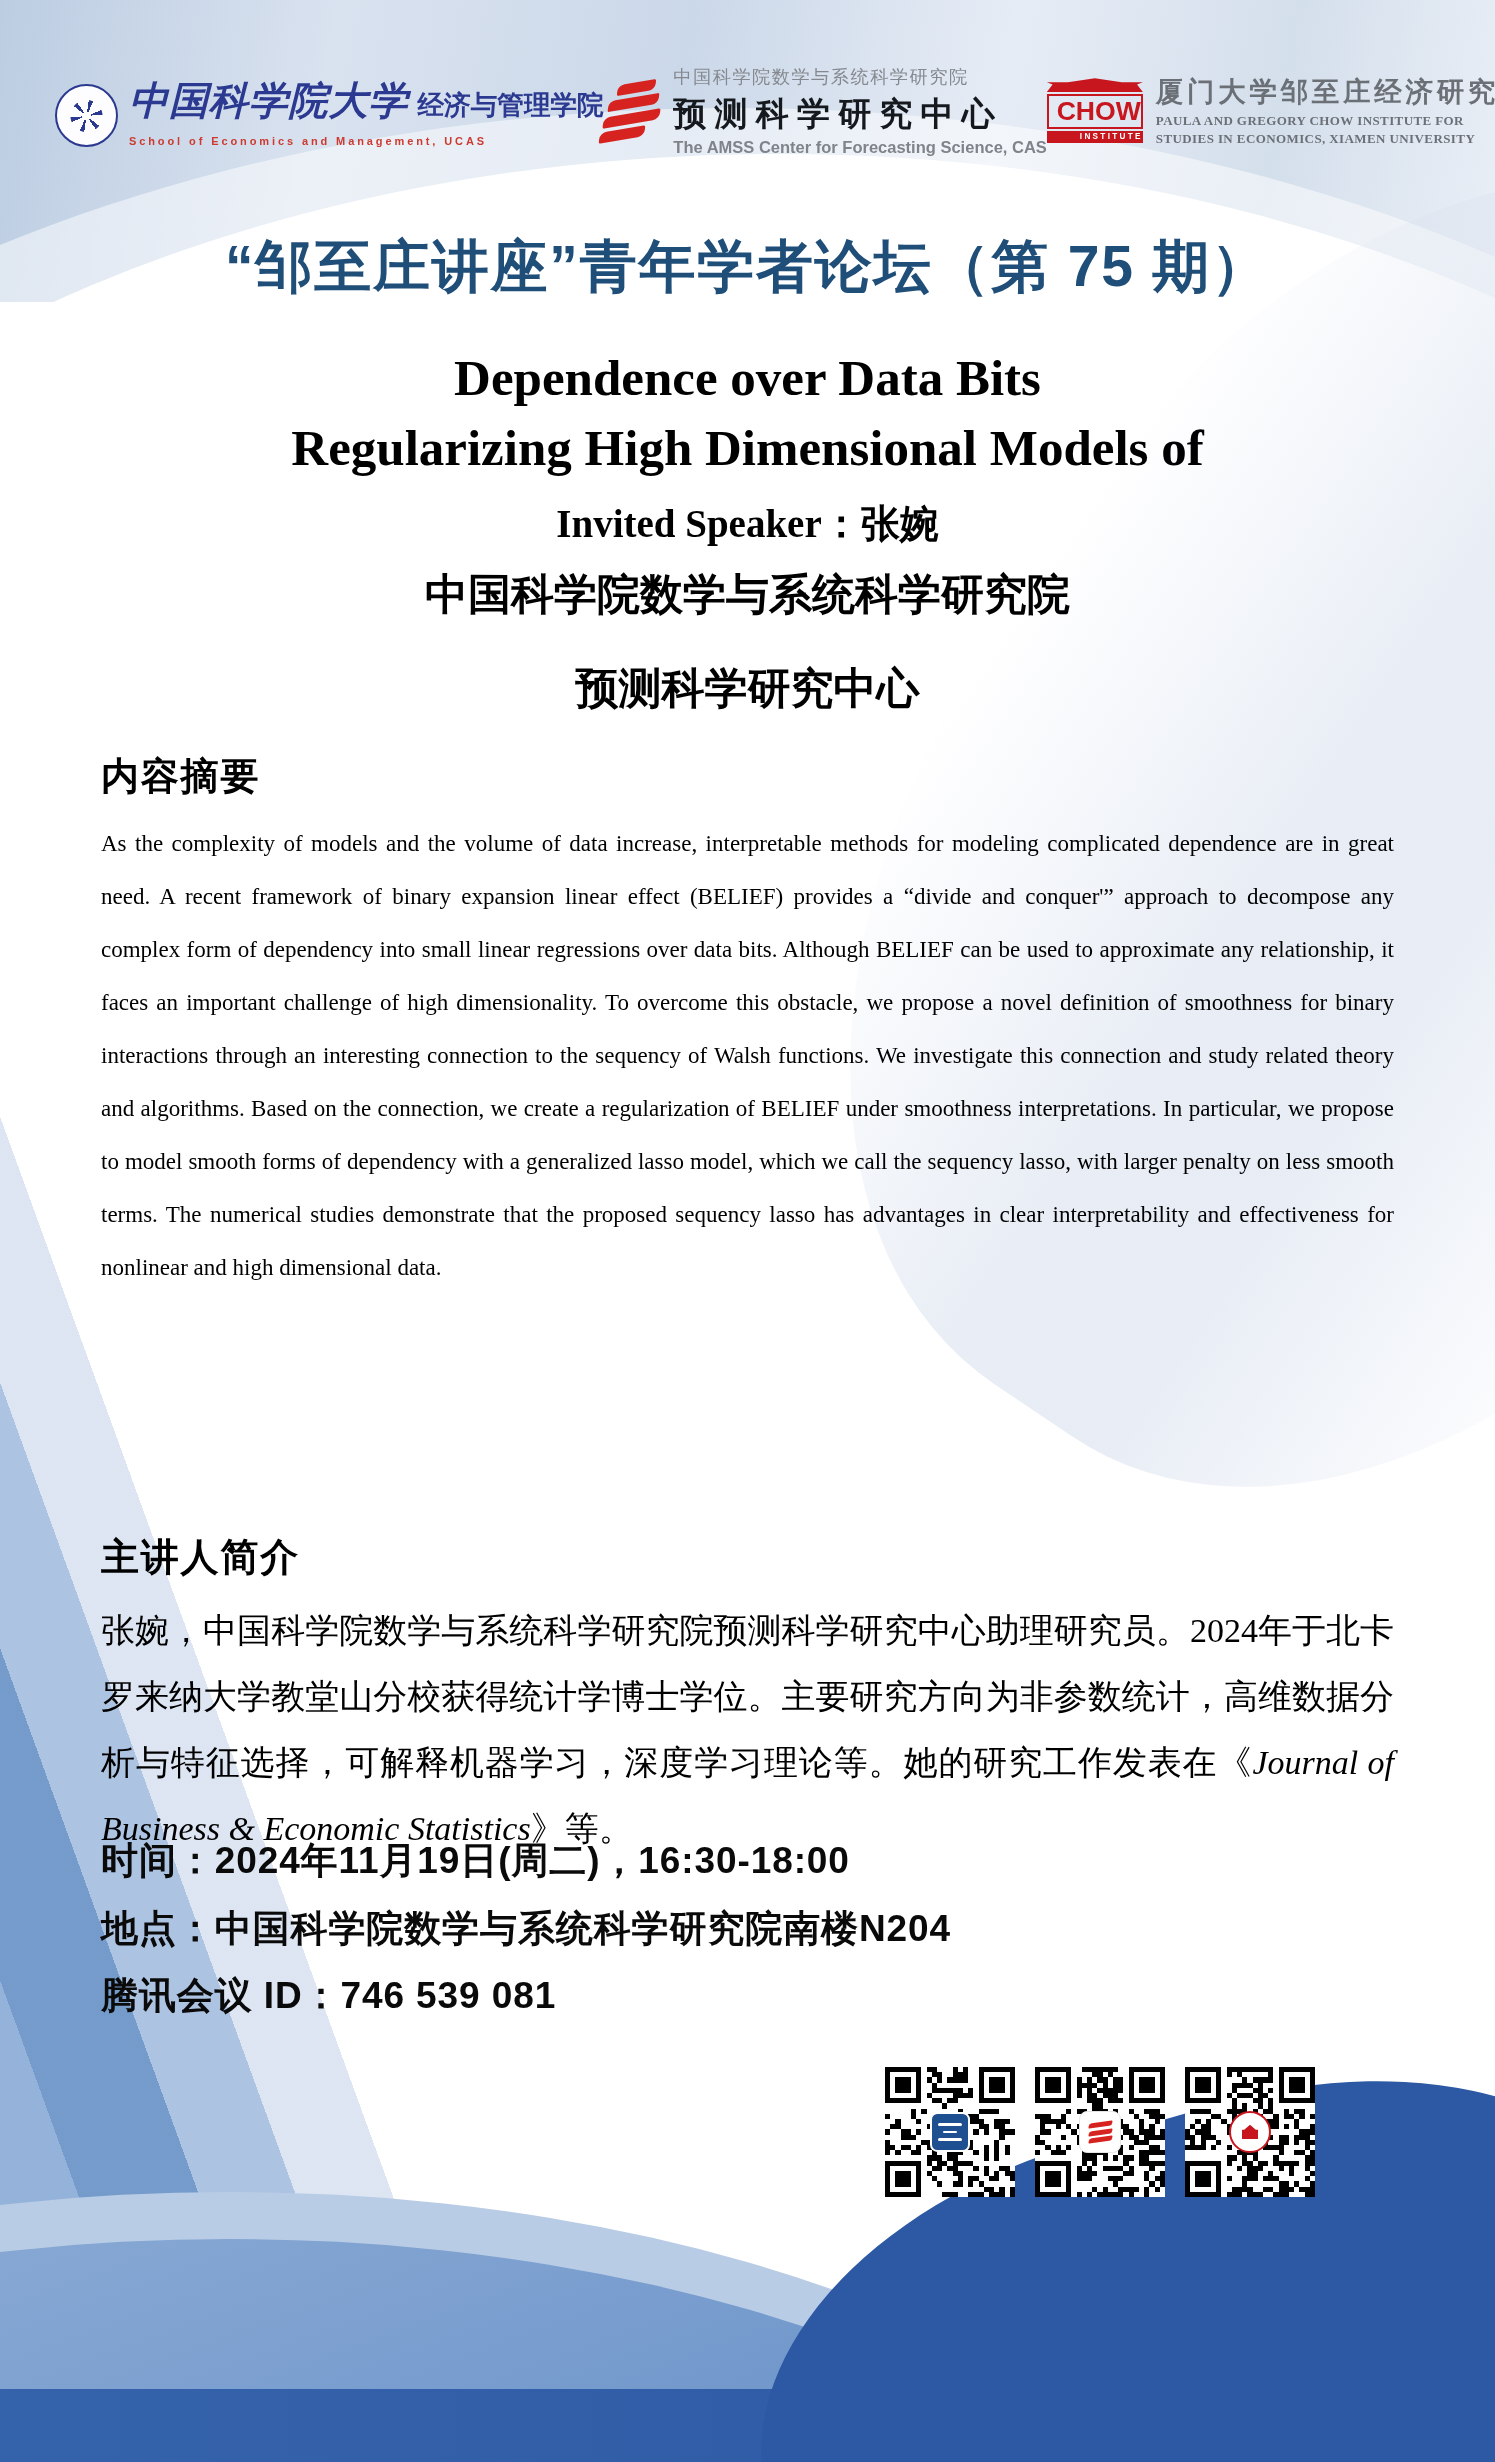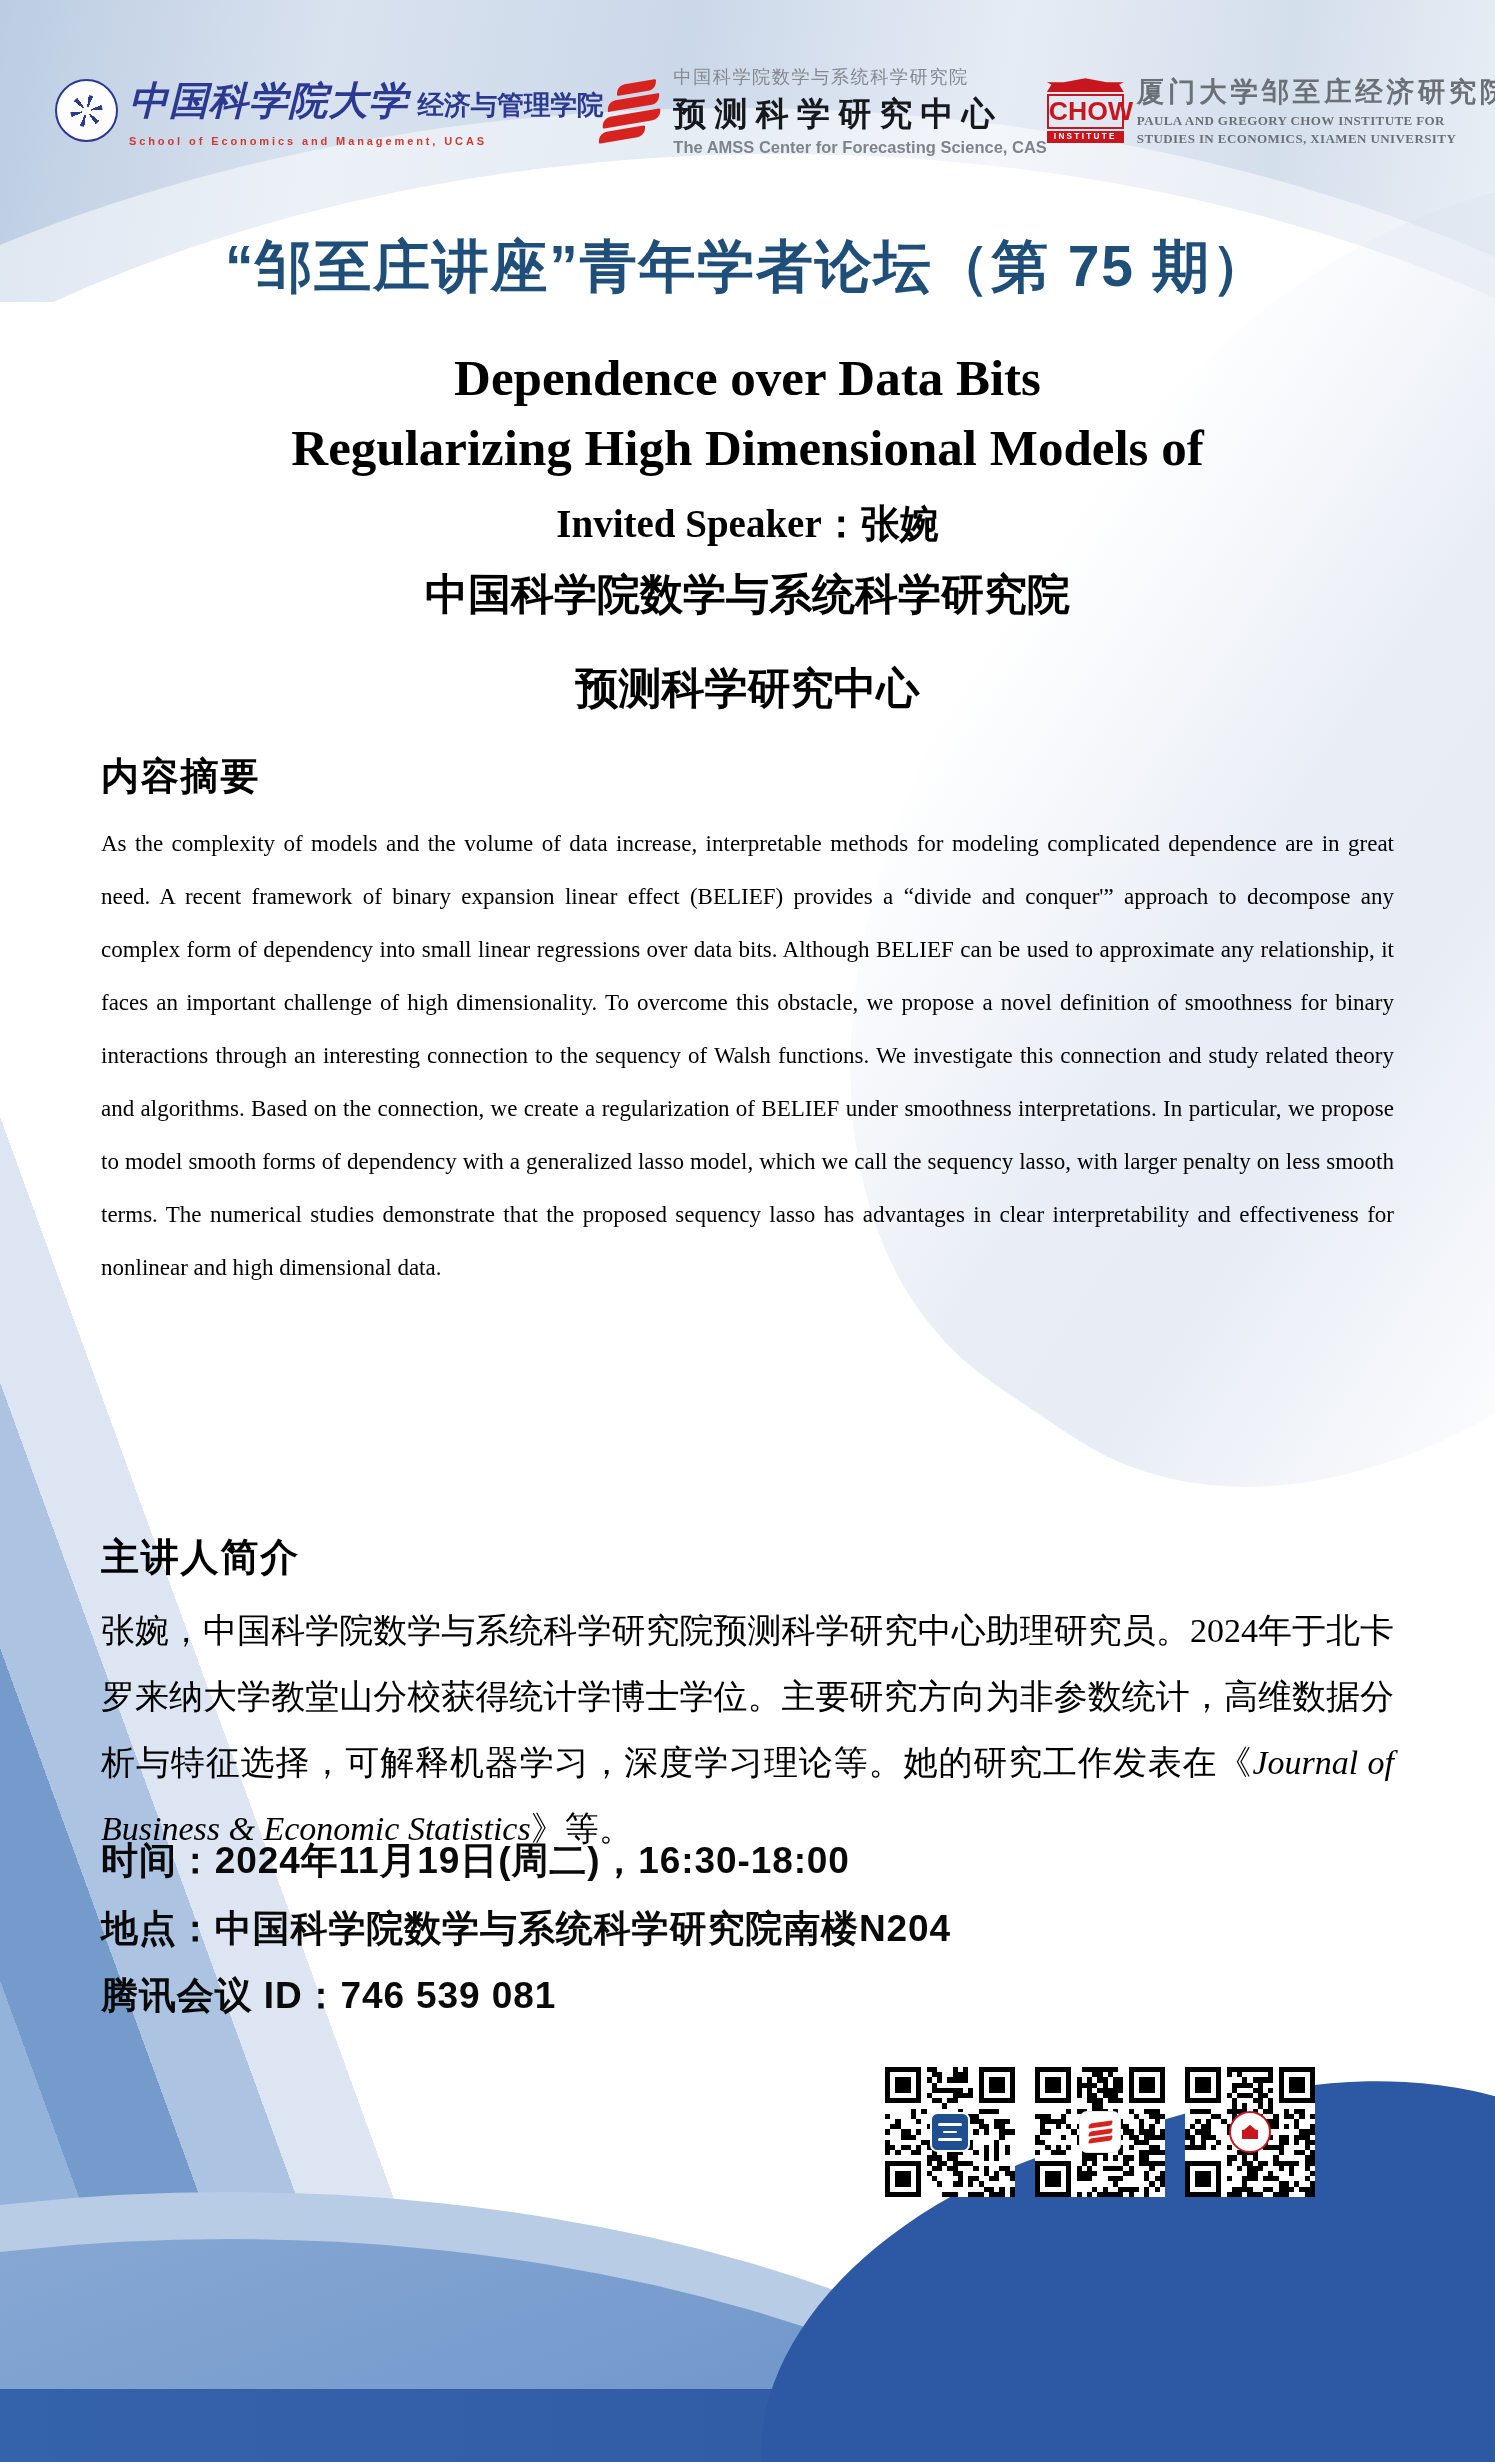--- a/index.html
+++ b/index.html
@@ -28,21 +28,21 @@
   .bb-main2{position:absolute;left:1173px;bottom:-1145px;width:1099px;height:1466px;border-radius:50%;
     background:linear-gradient(200deg,#7fa2d0 0%,#4f7abc 50%,#2f5ea9 100%);z-index:0;}
   .bb-deep{position:absolute;left:0;bottom:0;width:100%;height:73px;
     background:linear-gradient(90deg,#3563ab,#2b57a2);z-index:0;}
   .bb-deep-right{position:absolute;right:-202px;bottom:-256px;width:934px;height:605px;
     transform:rotate(-16deg);border-radius:42% 42% 0 0;background:#2c58a4;z-index:0;}
 
   
   .logos{position:absolute;top:64px;left:55px;right:51px;display:flex;align-items:center;
     justify-content:space-between;z-index:2;}
-  .logo-ucas{display:flex;align-items:center;gap:11px;}
+  .logo-ucas{display:flex;align-items:flex-end;gap:11px;}
   .ucas-emblem{width:59px;height:59px;border:2.7px solid #2b3990;border-radius:50%;background:#fdfdff;
     position:relative;flex:0 0 auto;}
   .ucas-emblem::before{content:"";position:absolute;inset:6.4px;border-radius:50%;
     background:repeating-conic-gradient(from 8deg,#2b3990 0 17deg,rgba(255,255,255,0) 17deg 60deg);
     -webkit-mask:radial-gradient(circle,transparent 0 4.6px,#000 4.6px 15.6px,transparent 16.5px);
     mask:radial-gradient(circle,transparent 0 4.6px,#000 4.6px 15.6px,transparent 16.5px);}
   .ucas-top{display:flex;align-items:baseline;gap:9.2px;white-space:nowrap;}
   .ucas-callig{font-family:"Liberation Serif","DejaVu Serif",serif;font-style:italic;font-weight:700;
     font-size:39px;color:#2b3990;letter-spacing:0.9px;}
   .ucas-school{font-size:26.6px;font-weight:700;color:#2b3990;}
@@ -55,21 +55,21 @@
   .amss-wave i:nth-child(1){width:37px;margin-left:14.7px;}
   .amss-wave i:nth-child(2){width:49px;margin-left:5.5px;}
   .amss-wave i:nth-child(3){width:55px;}
   .amss-wave i:nth-child(4){width:44px;margin-left:-3.7px;}
   .amss-text{white-space:nowrap;}
   .amss-l1{font-size:18.3px;color:#85898f;letter-spacing:1.4px;}
   .amss-l2{font-size:33px;font-weight:700;color:#15181c;letter-spacing:8.2px;margin:2.7px 0 1.8px;}
   .amss-l3{font-size:16.5px;color:#7f848a;font-weight:600;}
 
   .logo-chow{display:flex;align-items:center;gap:13px;}
-  .chow-badge{width:77px;text-align:center;flex:0 0 auto;}
+  .chow-badge{width:96px;text-align:right;flex:0 0 auto;}
   .chow-roof{height:13.7px;background:#c8161e;
     clip-path:polygon(0 100%,6% 45%,0 28%,22% 28%,50% 0,78% 28%,100% 28%,94% 45%,100% 100%);}
   .chow-body{margin-top:1.8px;border:2.7px solid #c8161e;font-weight:800;font-size:26.6px;line-height:31px;
     color:#c8161e;letter-spacing:0;}
   .chow-foot{margin-top:1.8px;background:#c8161e;color:#fff;font-size:8.2px;font-weight:700;
     letter-spacing:2.3px;padding:1.8px 0;}
   .chow-text{white-space:nowrap;}
   .chow-cn{font-family:"Liberation Serif","DejaVu Serif",serif;font-size:27.5px;font-weight:600;
     color:#6b7076;letter-spacing:3.7px;}
   .chow-en{font-size:13px;color:#6b7076;font-weight:700;letter-spacing:0.4px;margin-top:2.7px;

